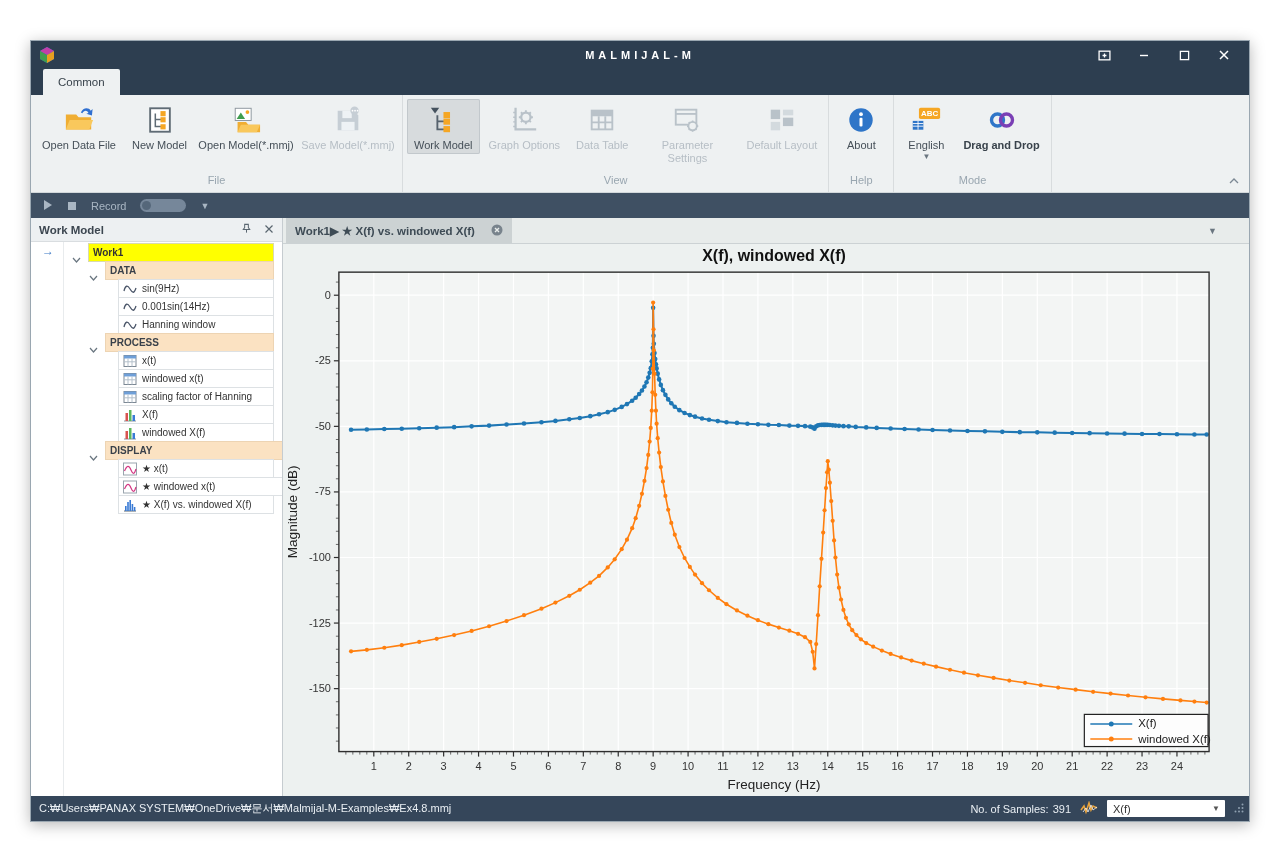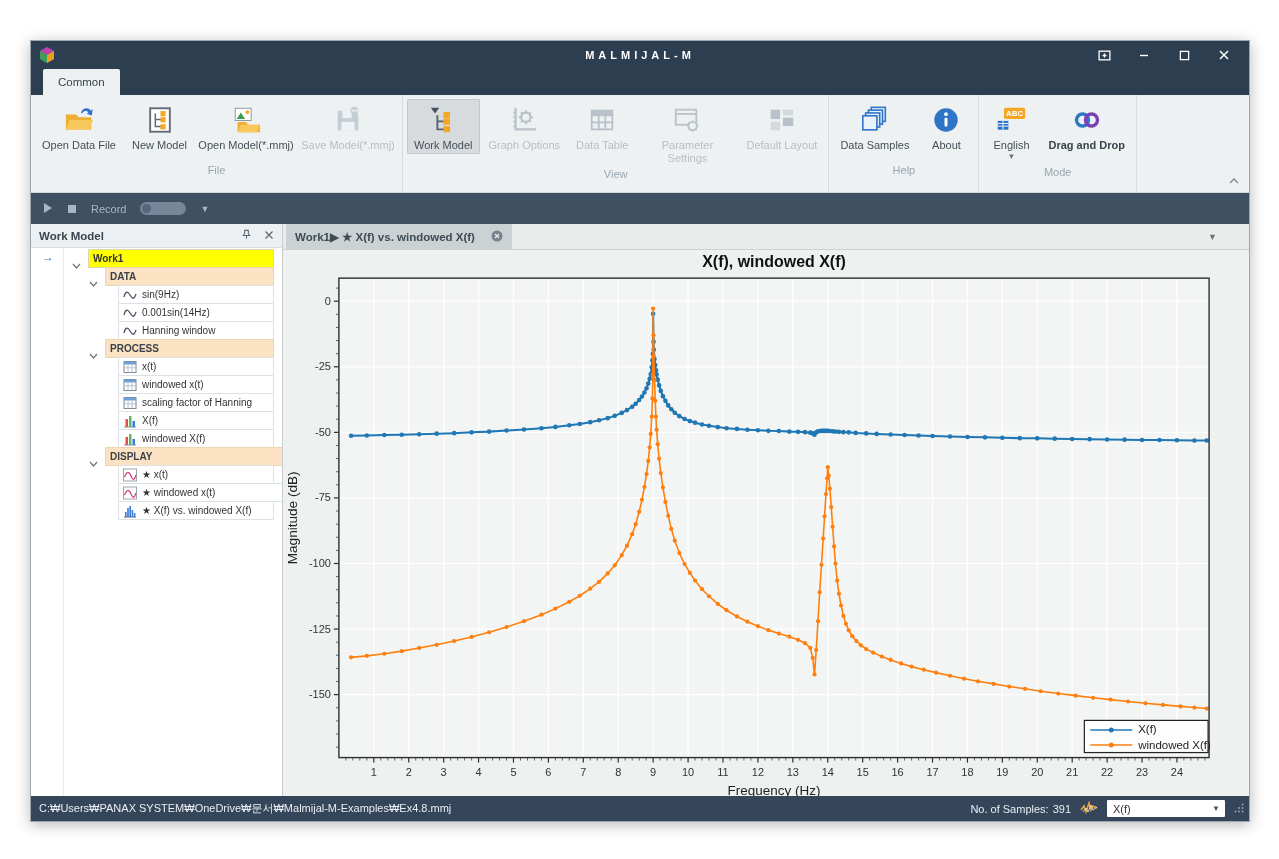--- a/index.html
+++ b/index.html
@@ -15,35 +15,35 @@
             font-weight:bold; letter-spacing:4px; top:8px; }
   .winctrls { margin-left:auto; display:flex; align-items:center; gap:26px; padding-right:18px; z-index:2; }
   .winctrls span { color:#fff; width:14px; height:14px; display:inline-flex; align-items:center; justify-content:center; font-size:11px; cursor:default; }
   
   .tabrow { height:26px; background:#2d3e50; flex:none; }
   .ribbontab { display:inline-block; margin-left:12px; padding:0 15px; height:26px; line-height:27px;
                background:#eef1f2; color:#39434c; font-size:11.5px; border-radius:2px 2px 0 0; }
   
   .ribbon { height:98px; background:#eef1f2; border-bottom:1px solid #d2d8db; position:relative; flex:none; }
   #ribbon-groups { display:flex; height:100%; }
-  .rgroup { display:flex; flex-direction:column; padding:3px 3px 12px; border-right:1px solid #d8dcde; }
+  .rgroup { display:flex; flex-direction:column; padding:3px 3px 2px; border-right:1px solid #d8dcde; }
   .rbtns { flex:1; display:flex; align-items:flex-start; }
   .rbtn { display:flex; flex-direction:column; align-items:center; padding:6px 7px 2px; margin:1px;
           min-width:56px; max-width:100px; border-radius:2px; }
   .rbtn .ricon { width:30px; height:30px; margin-bottom:4px; }
   .rbtn .ricon svg { width:100%; height:100%; }
   .rlabel { font-size:11px; color:#454f58; text-align:center; line-height:1.2; }
   .rlabel .bcaret { display:block; font-size:8px; color:#6a7680; line-height:1.3; }
   .rbtn.disabled .rlabel { color:#b6bec5; }
   .rbtn.selected { background:#d7dbdd; box-shadow:inset 0 0 0 1px #c2c8cc; }
   .rbtn.bold .rlabel { font-weight:bold; color:#39434c; }
   .rgrouplabel { font-size:11px; color:#99a6b0; text-align:center; padding:0 6px 4px; }
   .collapse { position:absolute; right:10px; bottom:4px; }
   
-  .recordbar { height:31px; background:#3f5063; display:flex; align-items:center; flex:none; padding-left:12px; gap:14px; }
+  .recordbar { height:25px; background:#3f5063; display:flex; align-items:center; flex:none; padding-left:12px; gap:14px; }
   .recordbar .rlbl { color:#a9b6c3; font-size:11px; }
   .pill { width:46px; height:13px; border-radius:7px; background:#76879a; position:relative; }
   .pill .knob { position:absolute; left:2px; top:2px; width:9px; height:9px; border-radius:50%; background:#55677a; }
   .rcaret { color:#a9b6c3; font-size:9px; }
   
   .main { flex:1; display:flex; min-height:0; }
   .sidepanel { width:252px; flex:none; background:#fff; border-right:1px solid #c6ccd0; display:flex; flex-direction:column; }
   .panelhdr { height:24px; background:#edf0f2; border-bottom:1px solid #d9dde0; display:flex; align-items:center; padding:0 8px; flex:none; }
   .panelhdr .ptitle { font-size:11.5px; font-weight:bold; color:#3c4650; }
   .panelhdr .hicons { margin-left:auto; display:flex; gap:12px; align-items:center; color:#5a6670; font-size:10px; }
@@ -211,29 +211,20 @@
                     <rect x="17" y="13.5" width="11" height="9" fill="#b9c2c9"></rect>
                     <rect x="4" y="18" width="10" height="9" fill="#d3dade"></rect>
                   </svg></div>
                 <div class="rlabel">Default Layout</div>
               </div>
             </div>
             <div class="rgrouplabel">View</div>
           </div>
           <div class="rgroup">
             <div class="rbtns">
-              <div class="rbtn">
-                <div class="ricon"><svg viewBox="0 0 32 32">
-                    <rect x="12" y="2.5" width="15" height="15" fill="#eaf2fb" stroke="#2e75c8" stroke-width="1.7"></rect>
-                    <rect x="9" y="5.5" width="15" height="15" fill="#eaf2fb" stroke="#2e75c8" stroke-width="1.7"></rect>
-                    <rect x="6" y="8.5" width="15" height="15" fill="#eaf2fb" stroke="#2e75c8" stroke-width="1.7"></rect>
-                    <rect x="3" y="11.5" width="15" height="15" fill="#eaf2fb" stroke="#2e75c8" stroke-width="1.7"></rect>
-                  </svg></div>
-                <div class="rlabel">Data Samples</div>
-              </div>
               <div class="rbtn">
                 <div class="ricon"><svg viewBox="0 0 32 32">
                     <circle cx="16" cy="16" r="12.5" fill="#2e75c8"></circle>
                     <rect x="14.4" y="13.5" width="3.2" height="9.5" rx="1.2" fill="#fff"></rect>
                     <circle cx="16" cy="9.8" r="2" fill="#fff"></circle>
                   </svg></div>
                 <div class="rlabel">About</div>
               </div>
             </div>
             <div class="rgrouplabel">Help</div>

